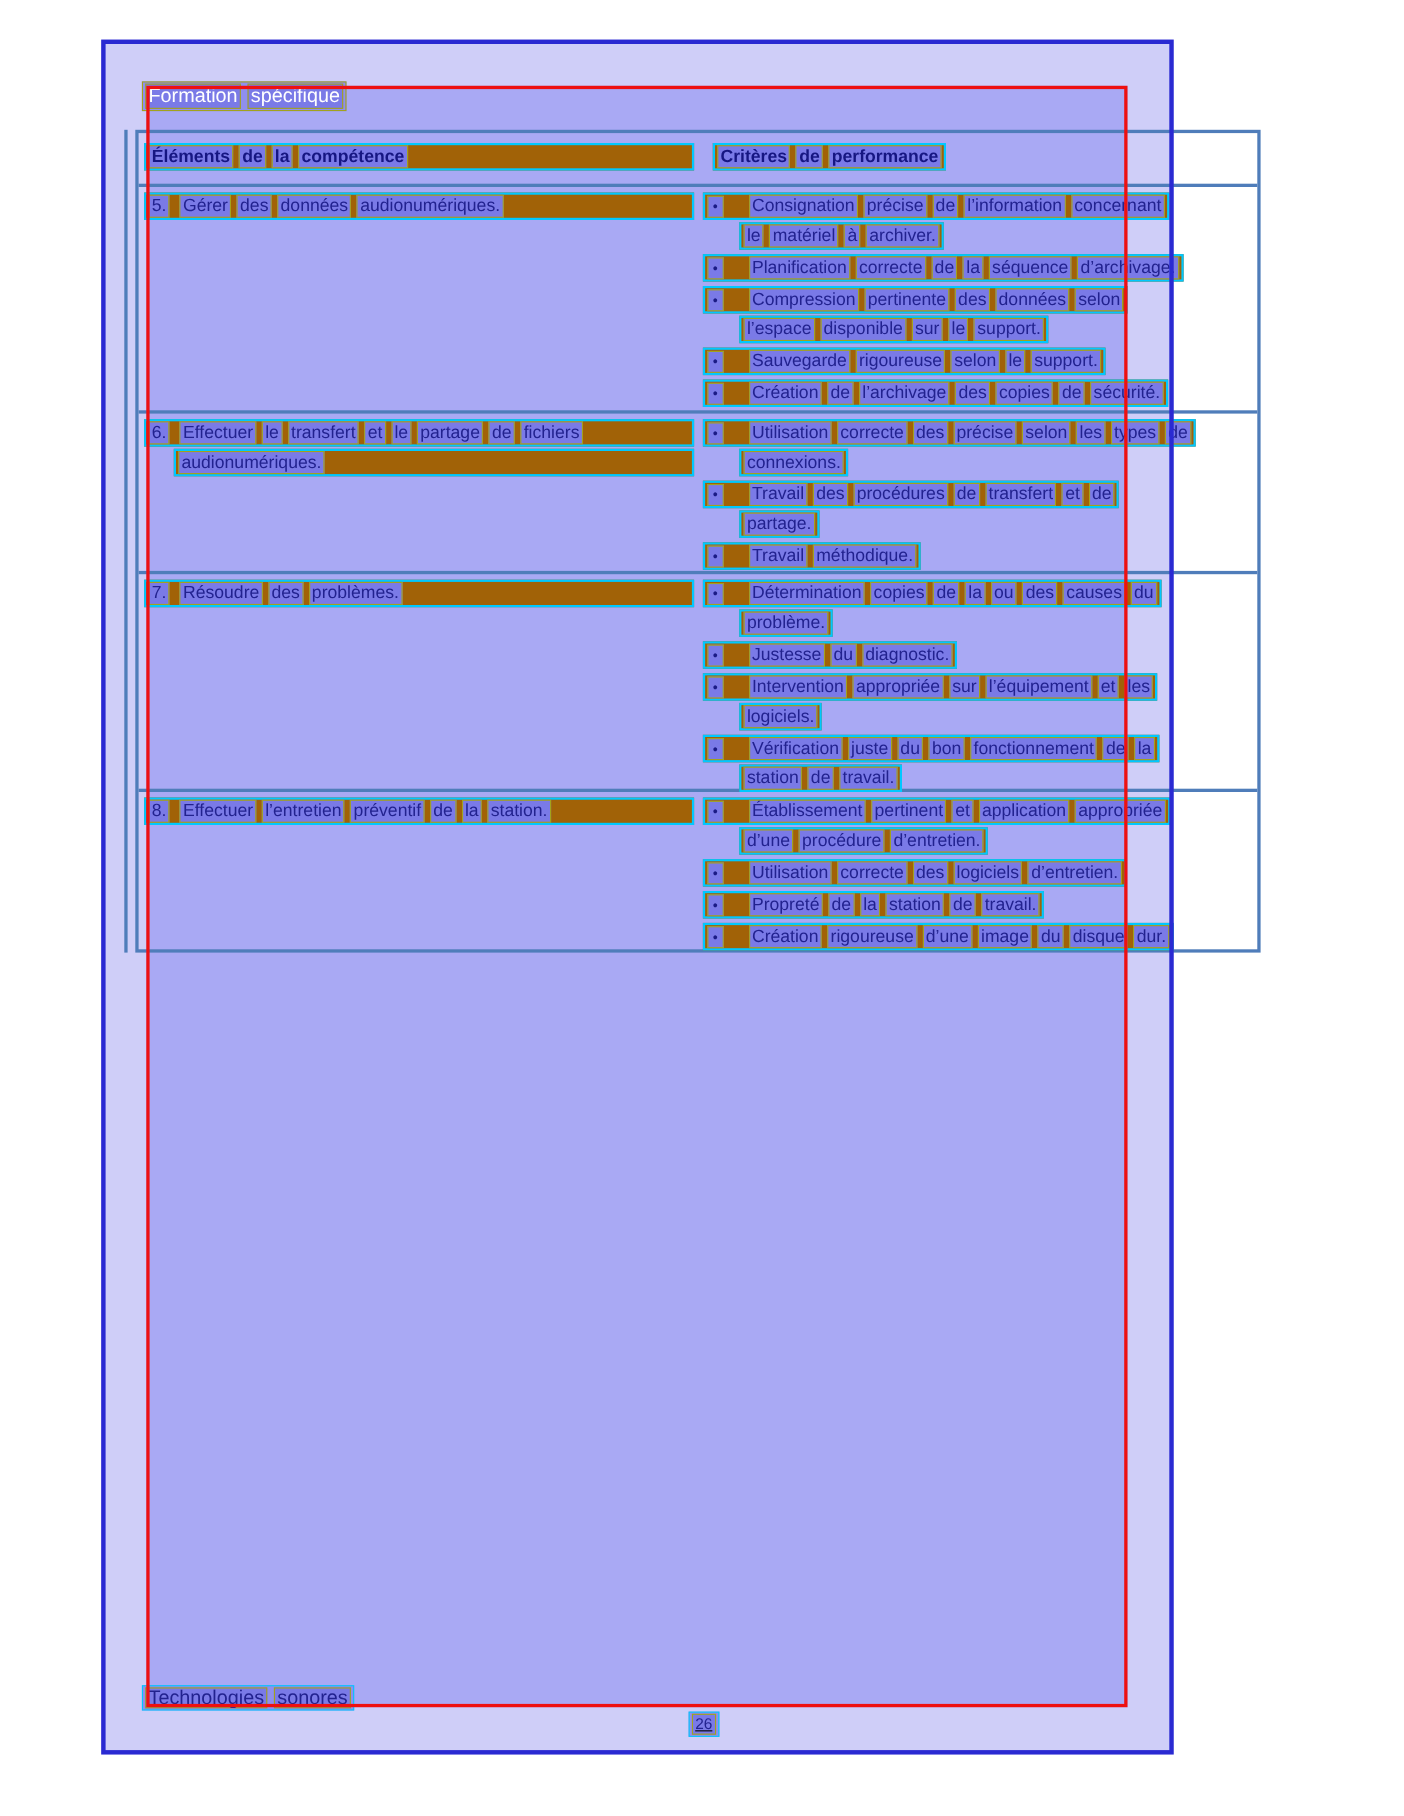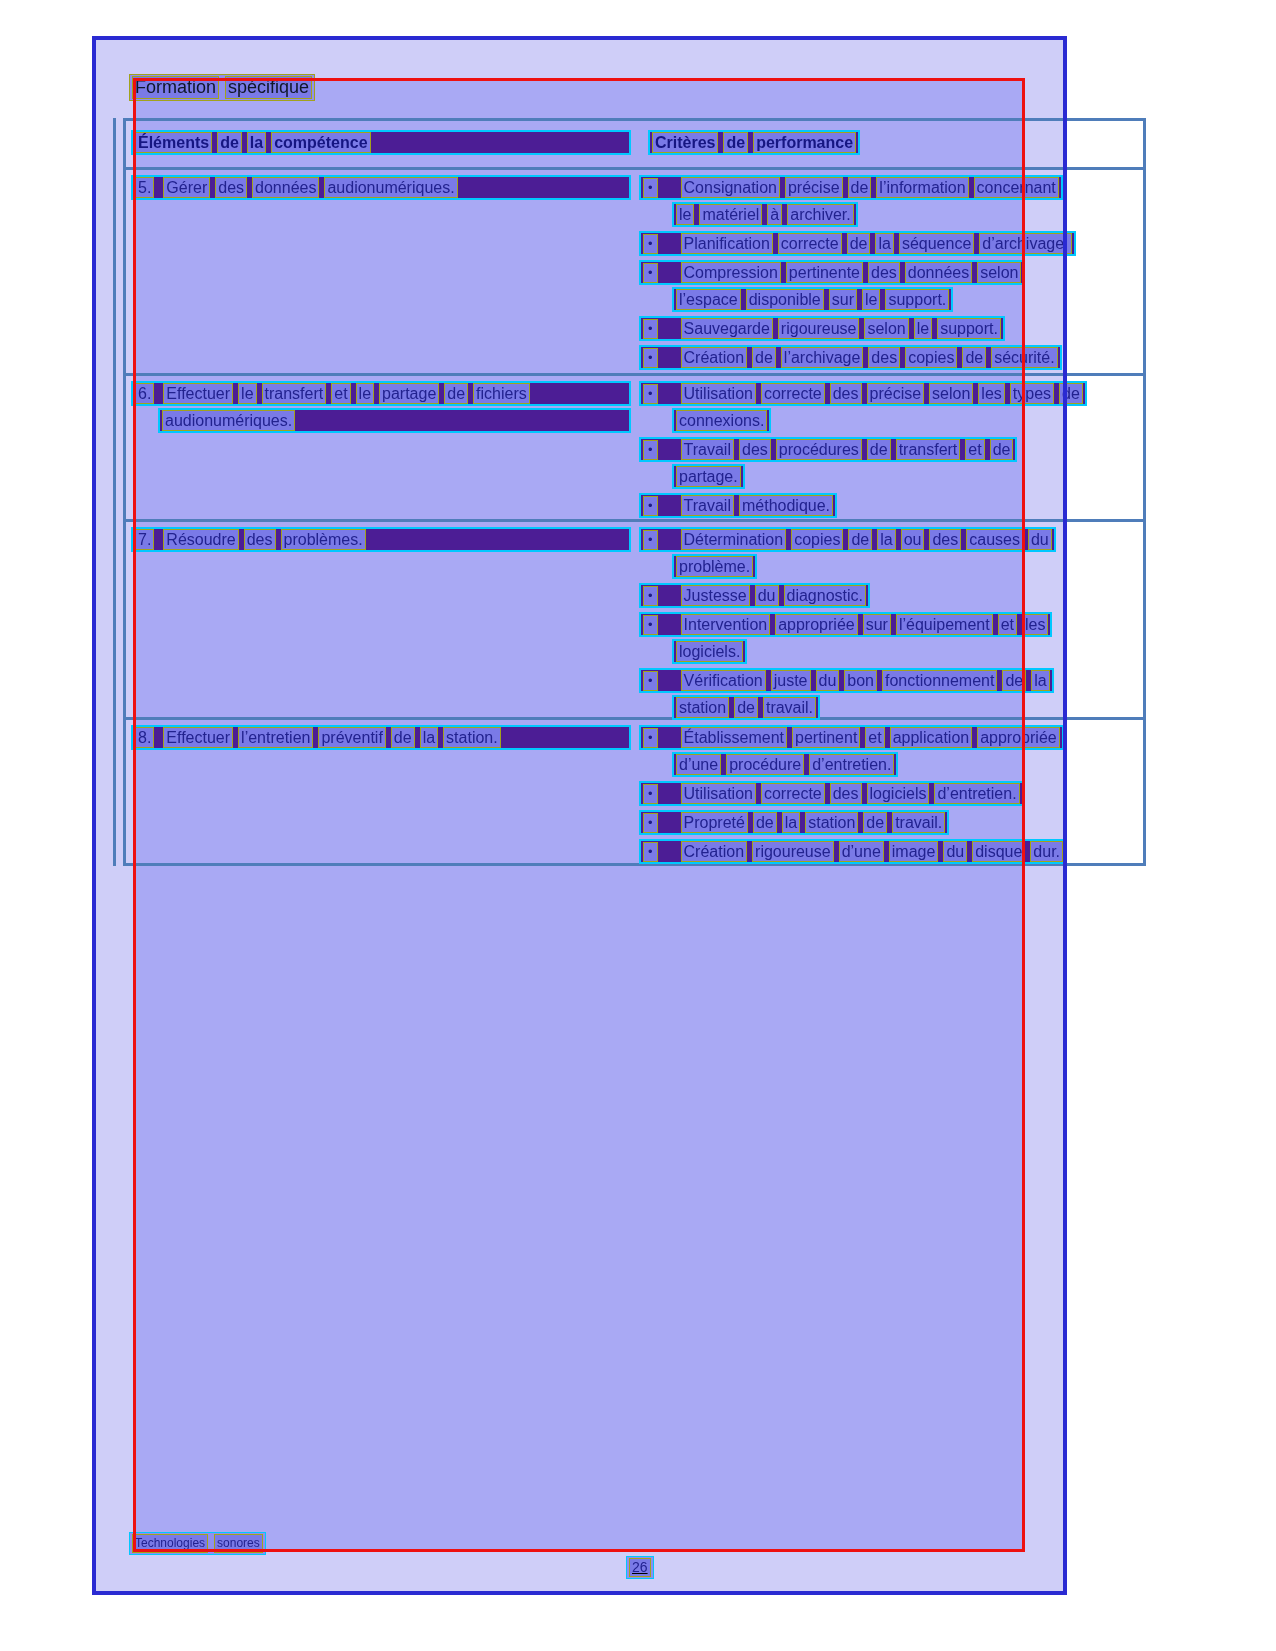--- a/index.html
+++ b/index.html
@@ -27,44 +27,44 @@
   .trow.r7 { height:198px; } .trow.r8 { height:146px; }
   #rows { display:contents; }
   .cell { padding-top:5px; }
   .cell.left { padding-left:5px; padding-right:8px; }
   .hrow .cell { padding-top:9px; }
 
   
   .line {
     display:flex; align-items:center; gap:5px;
     width:fit-content; height:25px; padding:0 2px;
-    background:#4c1d95; border:2px solid #00c8ff;
+    background:#a16207; border:2px solid #00c8ff;
   }
   .line + .line { margin-top:2px; }
   .item { margin-bottom:4px; }
   .line.full { width:100%; }
   .line.full.cont { margin-left:27px; width:calc(100% - 27px); }
   .line.cont-r { margin-left:33px; }
   .line.hr { margin-left:9px; }
   .w {
     background:#7a7ae7; border:1px solid #a2a21c;
     padding:0 2px; color:#22228f; font-size:16px; line-height:19px;
     white-space:pre;
   }
   .w.num { margin-right:4px; }
   .w.bullet { font-size:13px; line-height:18px; padding:0 4px; margin-right:18px; color:#1b1b85; }
   .hd .w { font-weight:bold; color:#161682; }
 
   
   .txtline { display:flex; align-items:center; gap:6px; width:fit-content;
              padding:1px 2px; background:#8f8fee; z-index:25; }
   .title-line   { left:129px; top:74px;   border:1px solid #a2a21c; }
-  .title-line .w   { font-size:18px; line-height:21px; color:#0f172a; }
+  .title-line .w   { font-size:18px; line-height:21px; color:#ffffff; }
   .footer-line  { left:129px; top:1532px; border:1px solid #00c8ff; }
-  .footer-line .w  { font-size:12px; line-height:17px; }
+  .footer-line .w  { font-size:18px; line-height:17px; }
   .pagenum-line { left:626px; top:1556px; border:1px solid #00c8ff;text-decoration:underline; }
   .pagenum-line .w { font-size:14px; line-height:17px; }
 </style>
 </head>
 <body>
 
 <div class="canvas">
   <div class="abs page-fill"></div>
   <div class="abs red-fill"></div>
 

